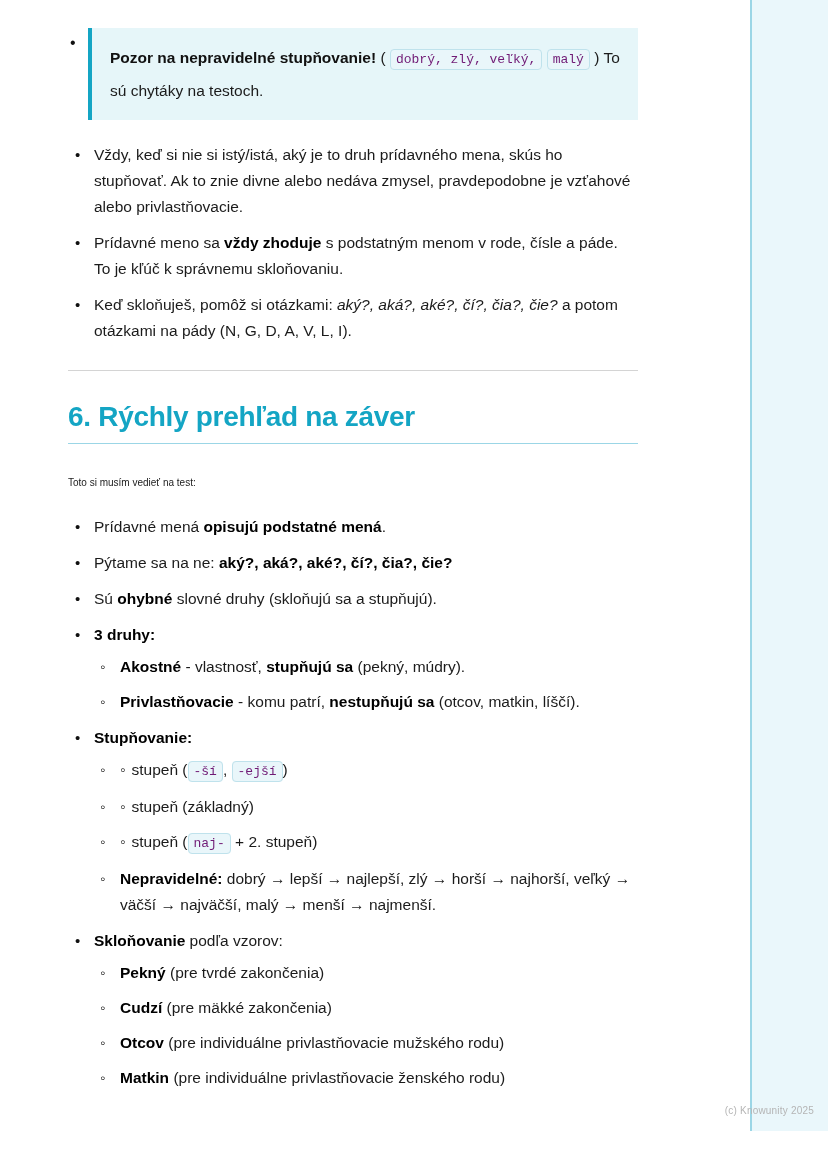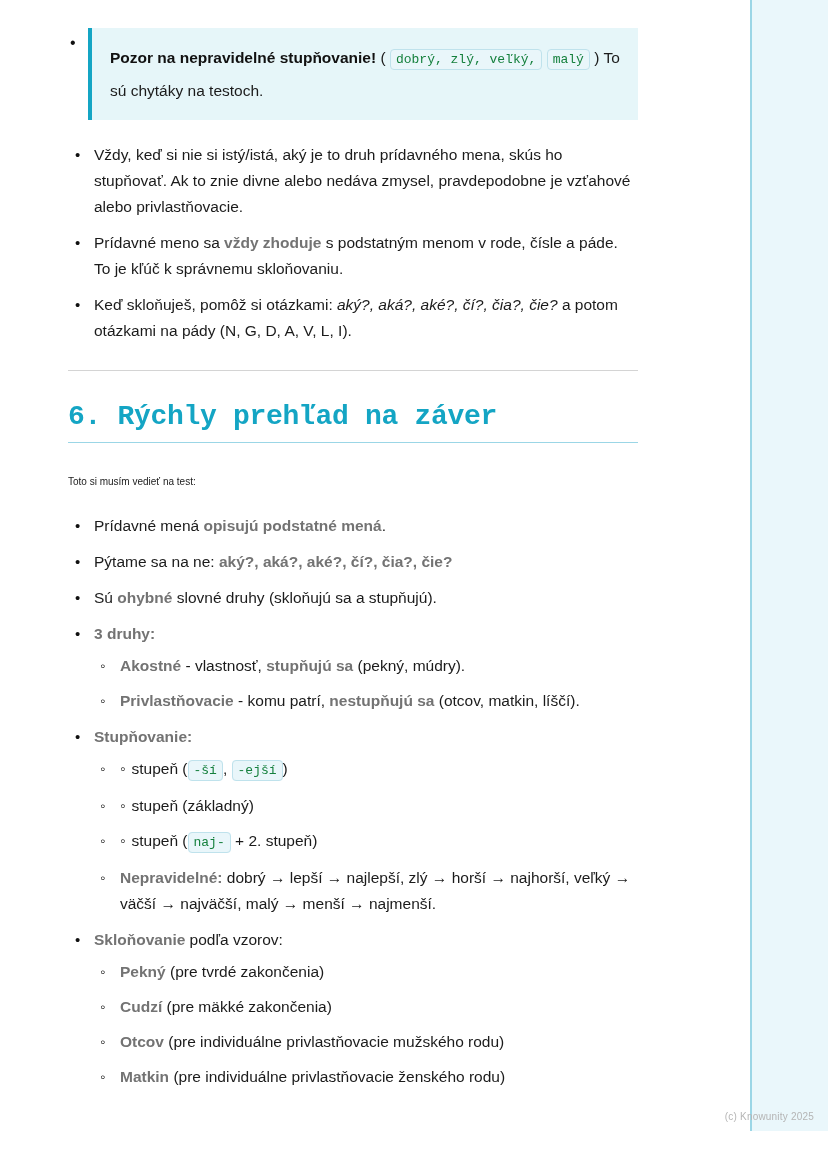--- a/index.html
+++ b/index.html
@@ -52,21 +52,21 @@
     font-size: 15.5px;
     line-height: 31px;
     color: #1b1b1b;
   }
   .callout b { font-weight: bold; color: #111; }
   code.inline {
     font-family: "Liberation Mono", monospace;
     background: #e9f6fa;
     border: 1px solid #bfe2ec;
     border-radius: 4px;
-    color: #15803d;
+    color: #701a75;
     font-size: 13px;
     padding: 2px 5px;
     white-space: pre;
   }
 
   
   ul.lvl1 {
     list-style: none;
     margin: 0 0 0 0;
     padding: 0;
@@ -101,57 +101,56 @@
     color: #1b1b1b;
   }
   ul.lvl2 > li::before {
     content: "◦";
     position: absolute;
     left: 6px; top: 0;
     font-size: 15px;
     color: #111;
     line-height: 26px;
   }
-  b { font-weight: bold; color: #737373; }
+  b { font-weight: bold; color: #000000; }
   i { font-style: italic; }
 
   
   .divider {
     height: 1px;
     background: #d4d4d4;
     margin: 26px 0 30px 0;
     width: 570px;
   }
 
   
   h2.section {
     margin: 0;
     font-size: 28px;
     font-weight: bold;
     color: #14a5c4;
     letter-spacing: -0.3px;
     padding-bottom: 10px;
     border-bottom: 1px solid #9bd6e6;
     width: 570px;
-    font-family: Liberation Mono, monospace;
   }
   .intro {
     margin: 26px 0 18px 0;
     font-size: 10px;
     line-height: 26px;
     color: #1b1b1b;
   }
 
   
   .dbl-marker { margin-right: 6px; }
 
   .footer {
     position: absolute;
     right: 14px;
-    bottom: 49px;
+    bottom: 55px;
     font-size: 10px;
     color: #b5b5b5;
     letter-spacing: 0.2px;
     font-family: "Liberation Sans", sans-serif;
   }
 </style>
 </head>
 <body>
 
 <div class="page">

